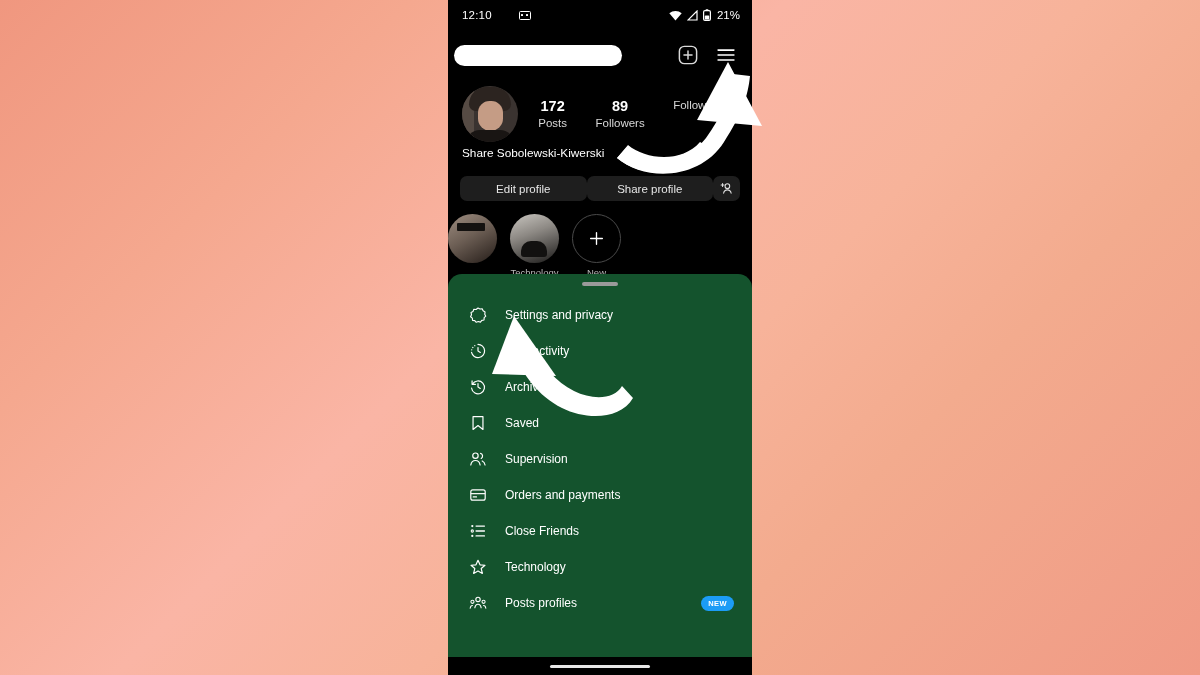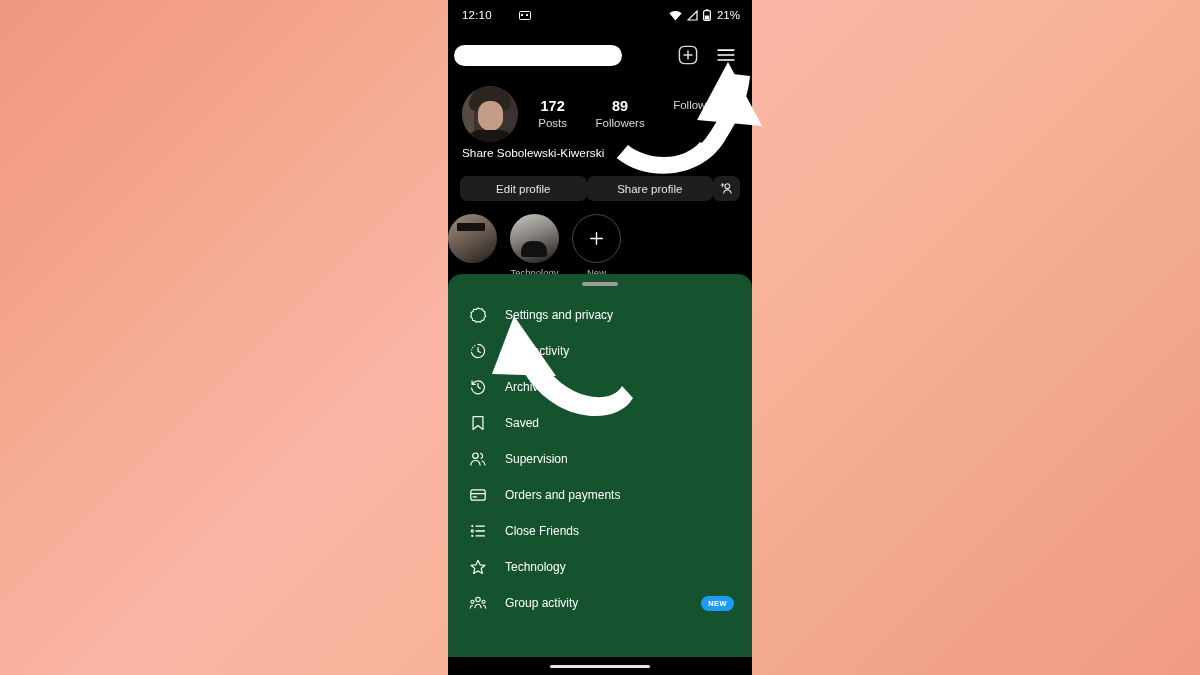--- a/index.html
+++ b/index.html
@@ -482,21 +482,21 @@
           <span class="mi-icon">
             <svg width="18" height="18" viewBox="0 0 24 24">
               <circle cx="12" cy="7.2" r="2.9" fill="none" stroke="#ffffff" stroke-width="1.5"></circle>
               <path d="M7.8 18.4c.5-3 2.2-4.8 4.2-4.8s3.7 1.8 4.2 4.8" fill="none" stroke="#ffffff" stroke-width="1.5" stroke-linecap="round"></path>
               <circle cx="4.6" cy="10.4" r="2.1" fill="none" stroke="#ffffff" stroke-width="1.4"></circle>
               <path d="M1.6 19c.3-2.3 1.5-3.8 3-3.8" fill="none" stroke="#ffffff" stroke-width="1.4" stroke-linecap="round"></path>
               <circle cx="19.4" cy="10.4" r="2.1" fill="none" stroke="#ffffff" stroke-width="1.4"></circle>
               <path d="M22.4 19c-.3-2.3-1.5-3.8-3-3.8" fill="none" stroke="#ffffff" stroke-width="1.4" stroke-linecap="round"></path>
             </svg>
           </span>
-          <span class="mi-label">Group activity</span>
+          <span class="mi-label">Posts profiles</span>
           <span class="mi-badge">NEW</span>
         </div>
 
       </div>
     </div>
 
     <div class="navbar">
       <div class="nav-pill"></div>
     </div>
 

